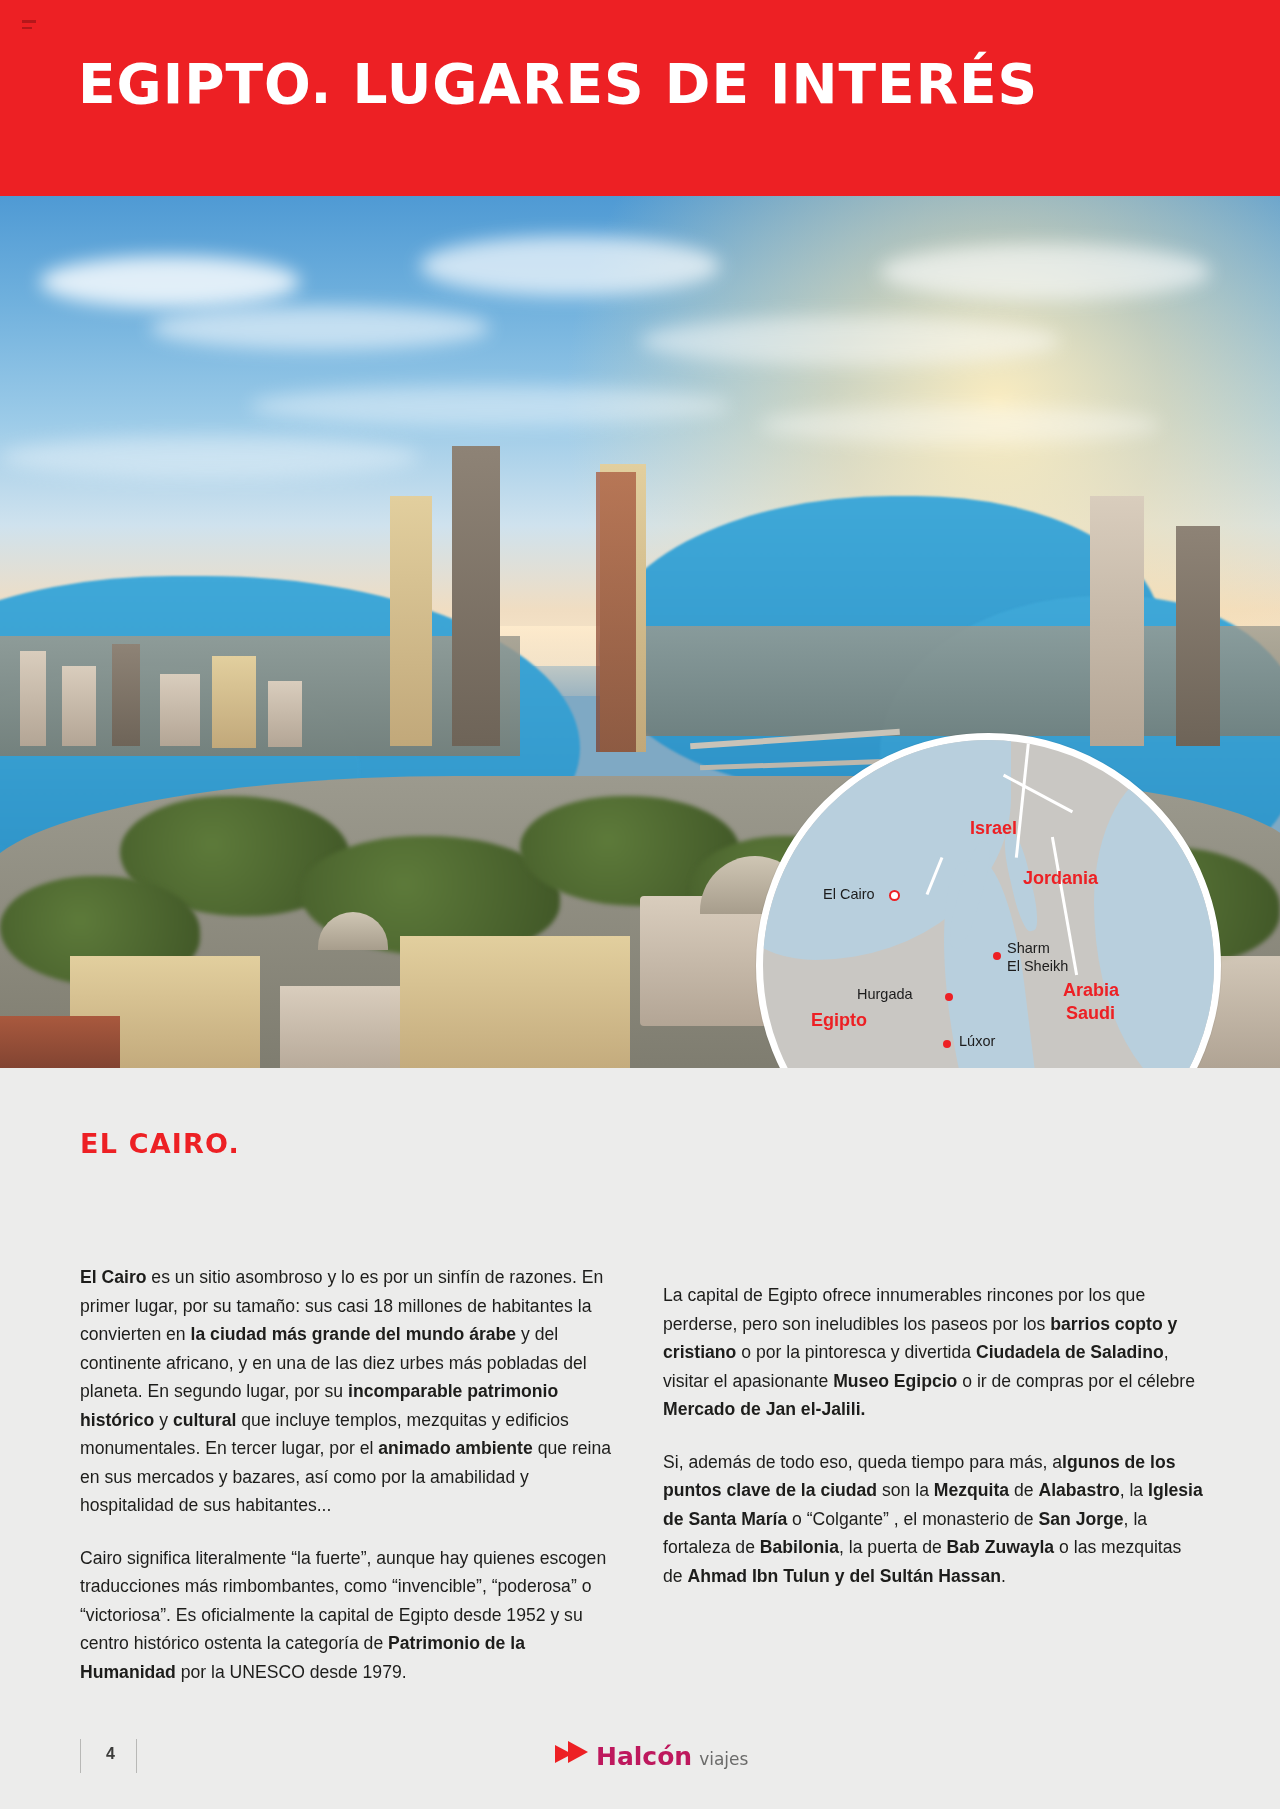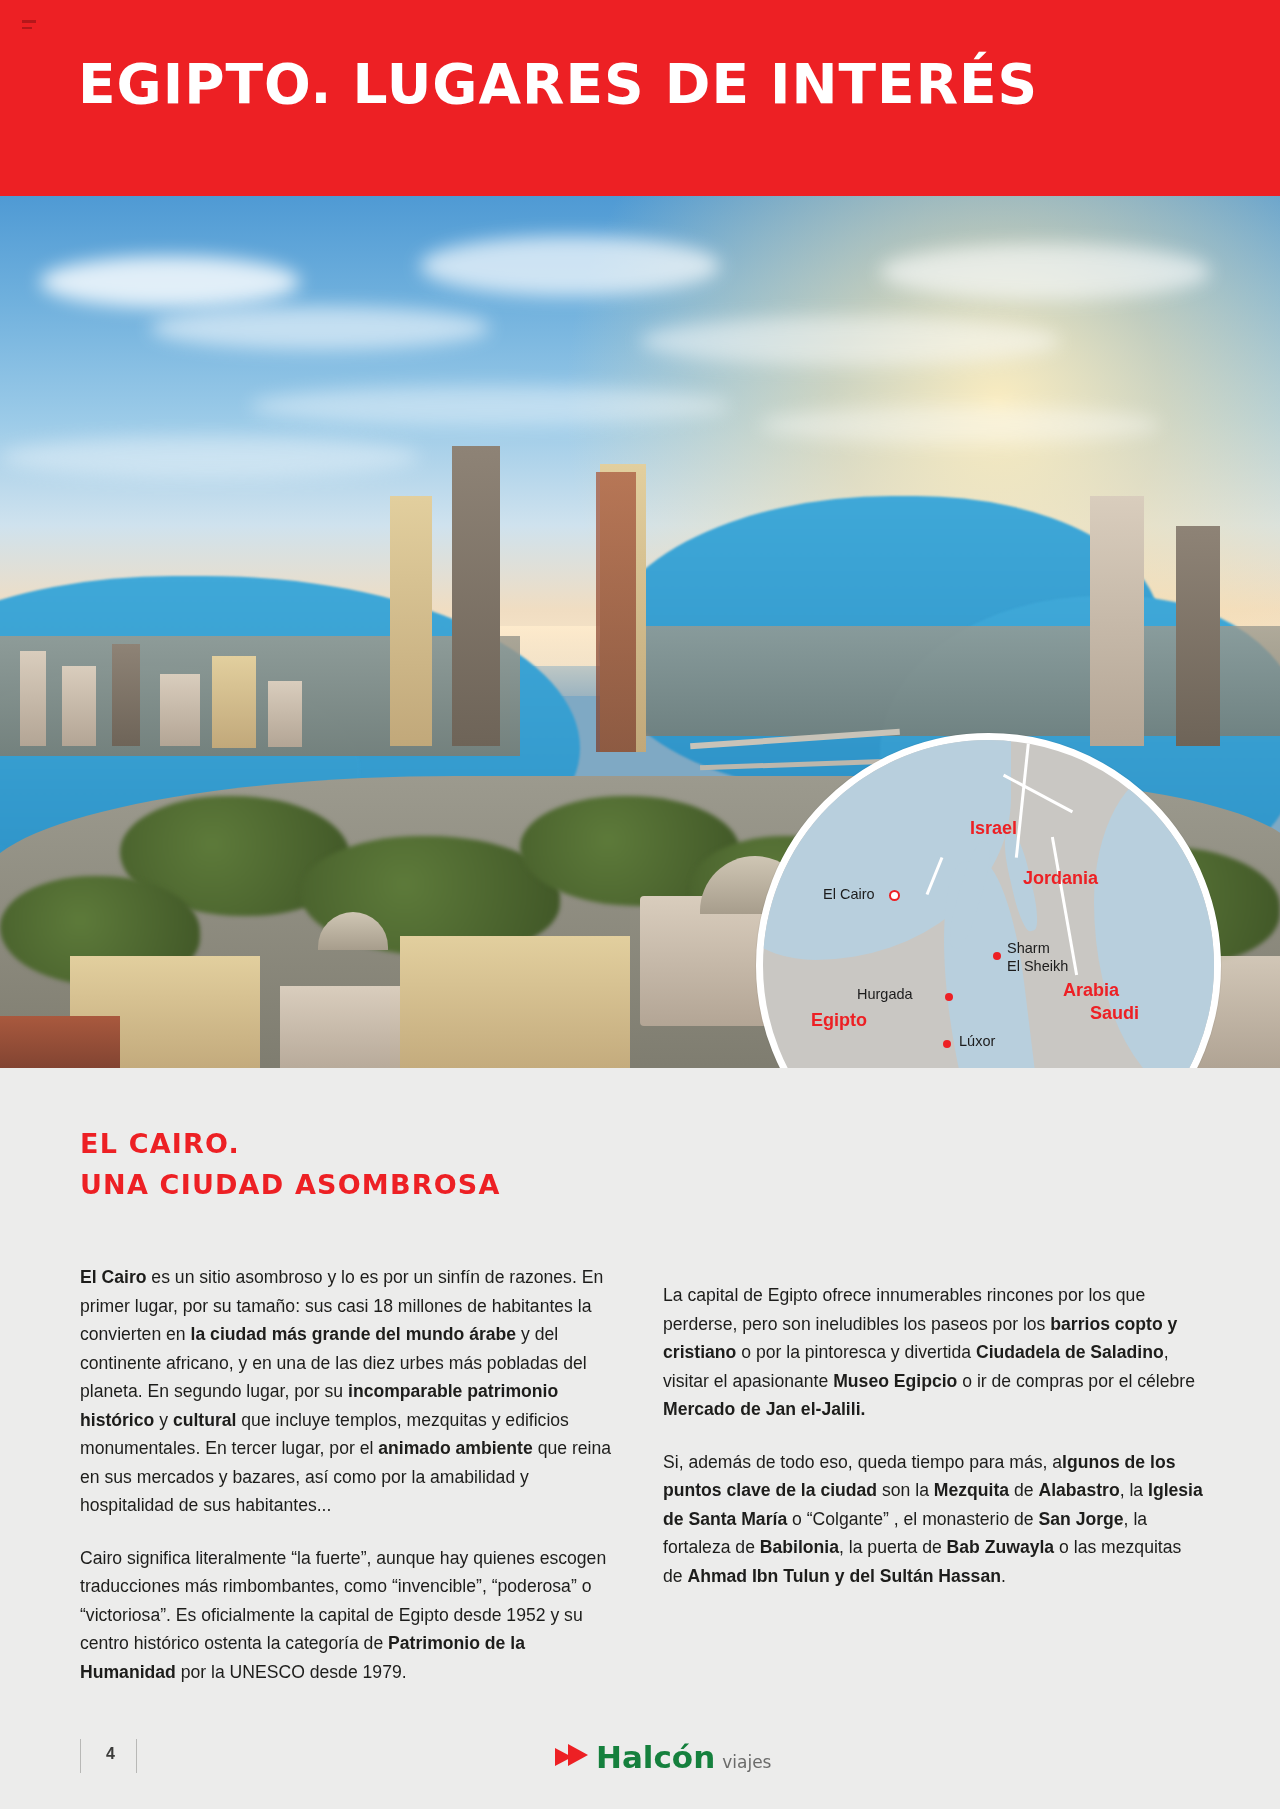--- a/index.html
+++ b/index.html
@@ -239,23 +239,23 @@
   .brand .swoosh::after {
     content: "";
     position: absolute;
     left: 13px; top: 2px;
     width: 0; height: 0;
     border-left: 20px solid #ed2024;
     border-top: 11px solid transparent;
     border-bottom: 11px solid transparent;
   }
   .brand .name {
-    font-size: 31px;
-    font-weight: bold;
-    color: #15803d;
+    font-size: 25px;
+    font-weight: bold;
+    color: #be185d;
     font-family: "DejaVu Sans", sans-serif;
   }
   .brand .sub {
     font-size: 17px;
     color: #6b6b6a;
     font-family: "DejaVu Sans", sans-serif;
   }
 </style>
 </head>
 <body>
@@ -346,38 +346,37 @@
   <div class="map-dot" style="left:230px; top:212px;"></div>
   <div class="map-dot" style="left:182px; top:253px;"></div>
   <div class="map-dot" style="left:180px; top:300px;"></div>
   <div class="map-dot" style="left:183px; top:333px;"></div>
   <div class="map-dot" style="left:192px; top:357px;"></div>
   <div class="map-dot" style="left:184px; top:381px;"></div>
 
   <div class="map-label country" style="left:207px; top:78px;">Israel</div>
   <div class="map-label country" style="left:260px; top:128px;">Jordania</div>
   <div class="map-label country" style="left:300px; top:240px;">Arabia</div>
-  <div class="map-label country" style="left:303px; top:263px;margin-left:24px;">Saudi</div>
+  <div class="map-label country" style="left:303px; top:263px;">Saudi</div>
   <div class="map-label country" style="left:48px;  top:270px;">Egipto</div>
 
   <div class="map-label" style="left:60px;  top:146px;">El Cairo</div>
   <div class="map-label" style="left:244px; top:200px;">Sharm</div>
   <div class="map-label" style="left:244px; top:218px;">El Sheikh</div>
   <div class="map-label" style="left:94px; top:246px;">Hurgada</div>
   <div class="map-label" style="left:196px; top:293px;">Lúxor</div>
   <div class="map-label" style="left:106px; top:310px;margin-top:34px;">Esna</div>
   <div class="map-label" style="left:199px; top:326px;">Edfu</div>
   <div class="map-label" style="left:207px; top:350px;">Kom Ombo</div>
   <div class="map-label" style="left:200px; top:374px;">Asúan</div>
 </div>
 
 <div class="content">
   <div class="section-heading">
     <div>EL CAIRO.</div>
-    <div>UNA CIUDAD ASOMBROSA</div>
   </div>
 
   <div class="col col-left">
     <p><b>El Cairo</b> es un sitio asombroso y lo es por un sinfín de razones. En primer lugar, por su tamaño: sus casi 18 millones de habitantes la convierten en <b>la ciudad más grande del mundo árabe</b> y del continente africano, y en una de las diez urbes más pobladas del planeta. En segundo lugar, por su <b>incomparable patrimonio histórico</b> y <b>cultural</b> que incluye templos, mezquitas y edificios monumentales. En tercer lugar, por el <b>animado ambiente</b> que reina en sus mercados y bazares, así como por la amabilidad y hospitalidad de sus habitantes...</p>
     <p>Cairo significa literalmente “la fuerte”, aunque hay quienes escogen traducciones más rimbombantes, como “invencible”, “poderosa” o “victoriosa”. Es oficialmente la capital de Egipto desde 1952 y su centro histórico ostenta la categoría de <b>Patrimonio de la Humanidad</b> por la UNESCO desde 1979.</p>
   </div>
 
   <div class="col col-right">
     <p>La capital de Egipto ofrece innumerables rincones por los que perderse, pero son ineludibles los paseos por los <b>barrios copto y cristiano</b> o por la pintoresca y divertida <b>Ciudadela de Saladino</b>, visitar el apasionante <b>Museo Egipcio</b>  o ir de compras por el célebre <b>Mercado de Jan el-Jalili.</b></p>
     <p>Si, además de todo eso, queda tiempo para más, a<b>lgunos de los puntos clave de la ciudad</b> son la <b>Mezquita</b> de <b>Alabastro</b>, la <b>Iglesia de Santa María</b> o “Colgante” , el monasterio de <b>San Jorge</b>, la fortaleza de <b>Babilonia</b>, la puerta de <b>Bab Zuwayla</b> o las mezquitas de <b>Ahmad Ibn Tulun y del Sultán Hassan</b>.</p>

